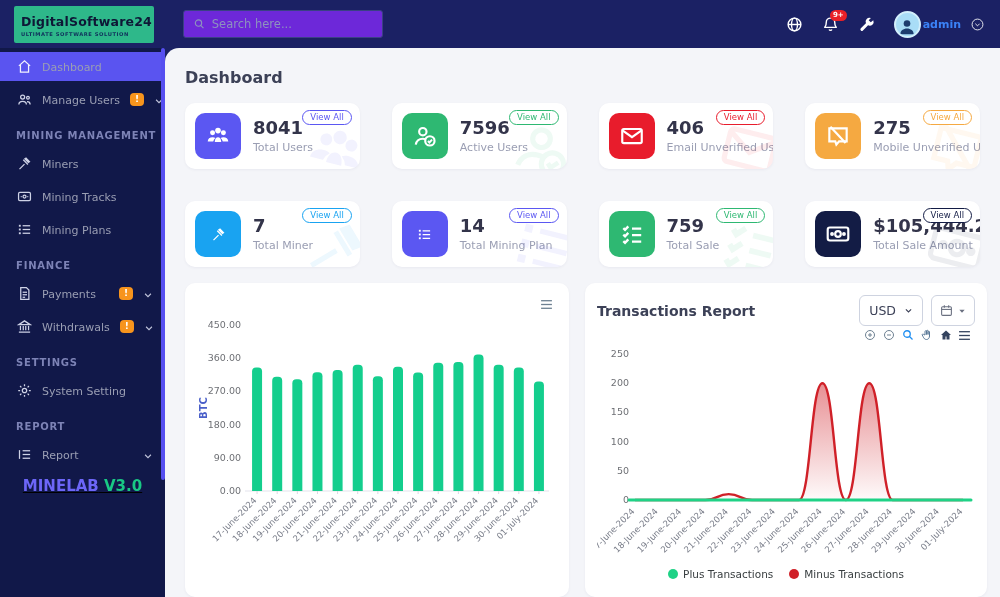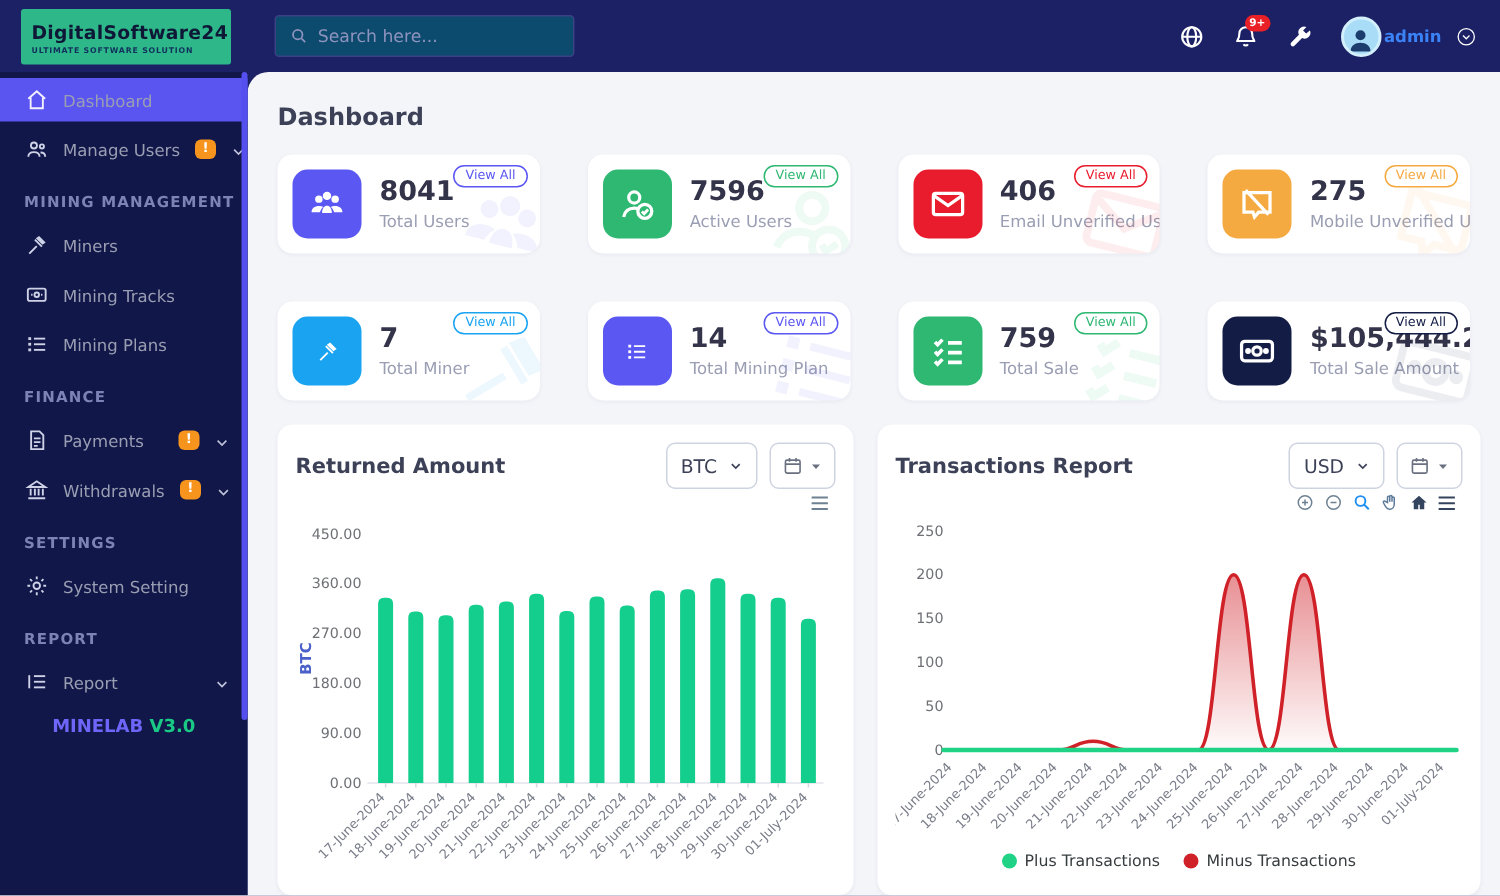--- a/index.html
+++ b/index.html
@@ -6,41 +6,41 @@
   html,body { width:1000px; height:597px; overflow:hidden; }
   body { font-family:"DejaVu Sans","Liberation Sans",sans-serif; }
   .app { position:relative; width:1000px; height:597px; background:#1b2164; overflow:hidden; }
 
   
   .topbar { position:absolute; top:0; left:0; right:0; height:48px; background:#1b2164; display:flex; align-items:center; z-index:5; }
   .logo { position:absolute; left:14px; top:6px; width:140px; height:37px; background:#2eb88a; border-radius:2px; display:flex; align-items:stretch; overflow:hidden; }
   .logo-txt { flex:1; padding:4px 2px 3px 7px; display:flex; flex-direction:column; justify-content:center; }
   .logo-title { font-size:12.5px; font-weight:bold; color:#0e1736; letter-spacing:.2px; }
   .logo-sub { font-size:5.2px; font-weight:bold; color:#11305c; letter-spacing:.55px; margin-top:2px; }
-  .search-wrap { position:absolute; left:183px; top:10px; width:200px; height:28px; background:#0c4a6e; border:1px solid #3a4184; border-radius:3px; display:flex; align-items:center; padding:0 10px; gap:7px; }
+  .search-wrap { position:absolute; left:183px; top:10px; width:200px; height:28px; background:#6d28d9; border:1px solid #3a4184; border-radius:3px; display:flex; align-items:center; padding:0 10px; gap:7px; }
   .search-wrap input { background:transparent; border:none; outline:none; color:#aab0d6; font-size:11.5px; width:100%; font-family:inherit; }
   .search-wrap input::placeholder { color:#8d93bd; }
   .top-right { position:absolute; right:16px; top:0; height:48px; display:flex; align-items:center; gap:18px; color:#fff; }
   .tb-ic { position:relative; width:18px; height:18px; display:flex; align-items:center; justify-content:center; cursor:pointer; }
   .badge-count { position:absolute; top:-5px; right:-7px; background:#ea2027; color:#fff; font-size:7px; font-weight:bold; border-radius:8px; padding:2px 3px; line-height:1; }
   .avatar { width:27px; height:27px; border-radius:50%; background:#a9ddf7; border:2px solid #d3effc; display:flex; align-items:flex-end; justify-content:center; overflow:hidden; }
   .admin-name { font-size:11px; font-weight:bold; color:#3b82f6; margin-left:-8px; }
   .user-group { display:flex; align-items:center; gap:10px; cursor:pointer; }
 
   
   .sidebar { position:absolute; left:0; top:48px; bottom:0; width:165px; background:#111849; z-index:4; }
   .side-scroll { position:absolute; right:0; top:0; width:4px; height:432px; background:#564ff0; border-radius:2px; }
   .side-item { display:flex; align-items:center; gap:10px; height:29px; padding:0 12px 0 16px; color:#dfe2f4; font-size:12px; font-weight:500; cursor:pointer; margin-top:4px; }
   .side-item.active { background:#5a54f0; color:#fff; }
   .side-item .s-icon { width:16px; height:16px; flex:0 0 16px; display:flex; align-items:center; justify-content:center; opacity:.92; }
   .side-item .s-label { flex:1; white-space:nowrap; }
   .side-badge { background:#f7941d; color:#fff; font-size:9px; font-weight:bold; border-radius:4px; padding:2px 5px; line-height:1; }
   .side-chev { width:10px; height:10px; opacity:.85; }
   .side-section { font-size:10px; font-weight:bold; letter-spacing:.8px; color:#7d83b6; padding:16px 0 4px 16px; text-transform:uppercase; }
-  .side-brand { text-align:center; font-size:12px; font-weight:bold; margin-top:8px; }
+  .side-brand { text-align:center; font-size:15px; font-weight:bold; margin-top:8px;text-decoration:underline; }
   .side-brand .b1 { color:#6d66f8; }
   .side-brand .b2 { color:#19c985; }
 
   
   .main { position:absolute; left:165px; top:48px; right:0; bottom:0; background:#f4f5f9; border-top-left-radius:14px; padding:20px; overflow:hidden; }
   .main-head { display:flex; align-items:center; justify-content:space-between; margin-bottom:16px; }
   .page-title { font-size:16px; font-weight:600; color:#3c4157; }
   .cron-btn { display:flex; align-items:center; gap:6px; border:1px solid #8b86f8; color:#6a63f6; background:#f3f2ff; font-size:11.5px; padding:5px 11px; border-radius:6px; cursor:pointer; font-family:inherit; }
 
   .stats-grid { display:grid; grid-template-columns:repeat(4,1fr); gap:32px; margin-bottom:16px; }
@@ -418,42 +418,20 @@
           <div>
             <div class="s-value">$105,444.29</div>
             <div class="s-label">Total Sale Amount</div>
           </div>
         </div>
       </div>
 
     <div class="charts-row">
 
       <div class="chart-card">
-        <div class="chart-head">
-          <div class="chart-title">Returned Amount</div>
-          <div class="chart-controls">
-            <div class="sel-box">
-              <span>BTC</span>
-              <svg width="9" height="9" viewBox="0 0 24 24" fill="none" stroke="#3c4157" stroke-width="3">
-                  <polyline points="5,9 12,16 19,9"></polyline>
-                </svg>
-            </div>
-            <div class="cal-btn">
-              <svg width="13" height="13" viewBox="0 0 24 24" fill="none" stroke="#6a7080" stroke-width="2">
-                  <rect x="3" y="5" width="18" height="16" rx="2"></rect>
-                  <line x1="8" y1="2.5" x2="8" y2="7"></line>
-                  <line x1="16" y1="2.5" x2="16" y2="7"></line>
-                  <line x1="3" y1="10" x2="21" y2="10"></line>
-                </svg>
-              <svg width="8" height="8" viewBox="0 0 24 24" fill="#6a7080">
-                  <polygon points="4,8 20,8 12,17"></polygon>
-                </svg>
-            </div>
-          </div>
-        </div>
         <div class="mini-tools">
           <div class="t-ic">
             <svg width="13" height="11" viewBox="0 0 24 20" stroke="#6e8192" stroke-width="2.4">
                 <line x1="2" y1="3" x2="22" y2="3"></line>
                 <line x1="2" y1="10" x2="22" y2="10"></line>
                 <line x1="2" y1="17" x2="22" y2="17"></line>
               </svg>
           </div>
         </div>
         <svg id="bar-chart" width="360" height="244" viewBox="0 0 360 244">

